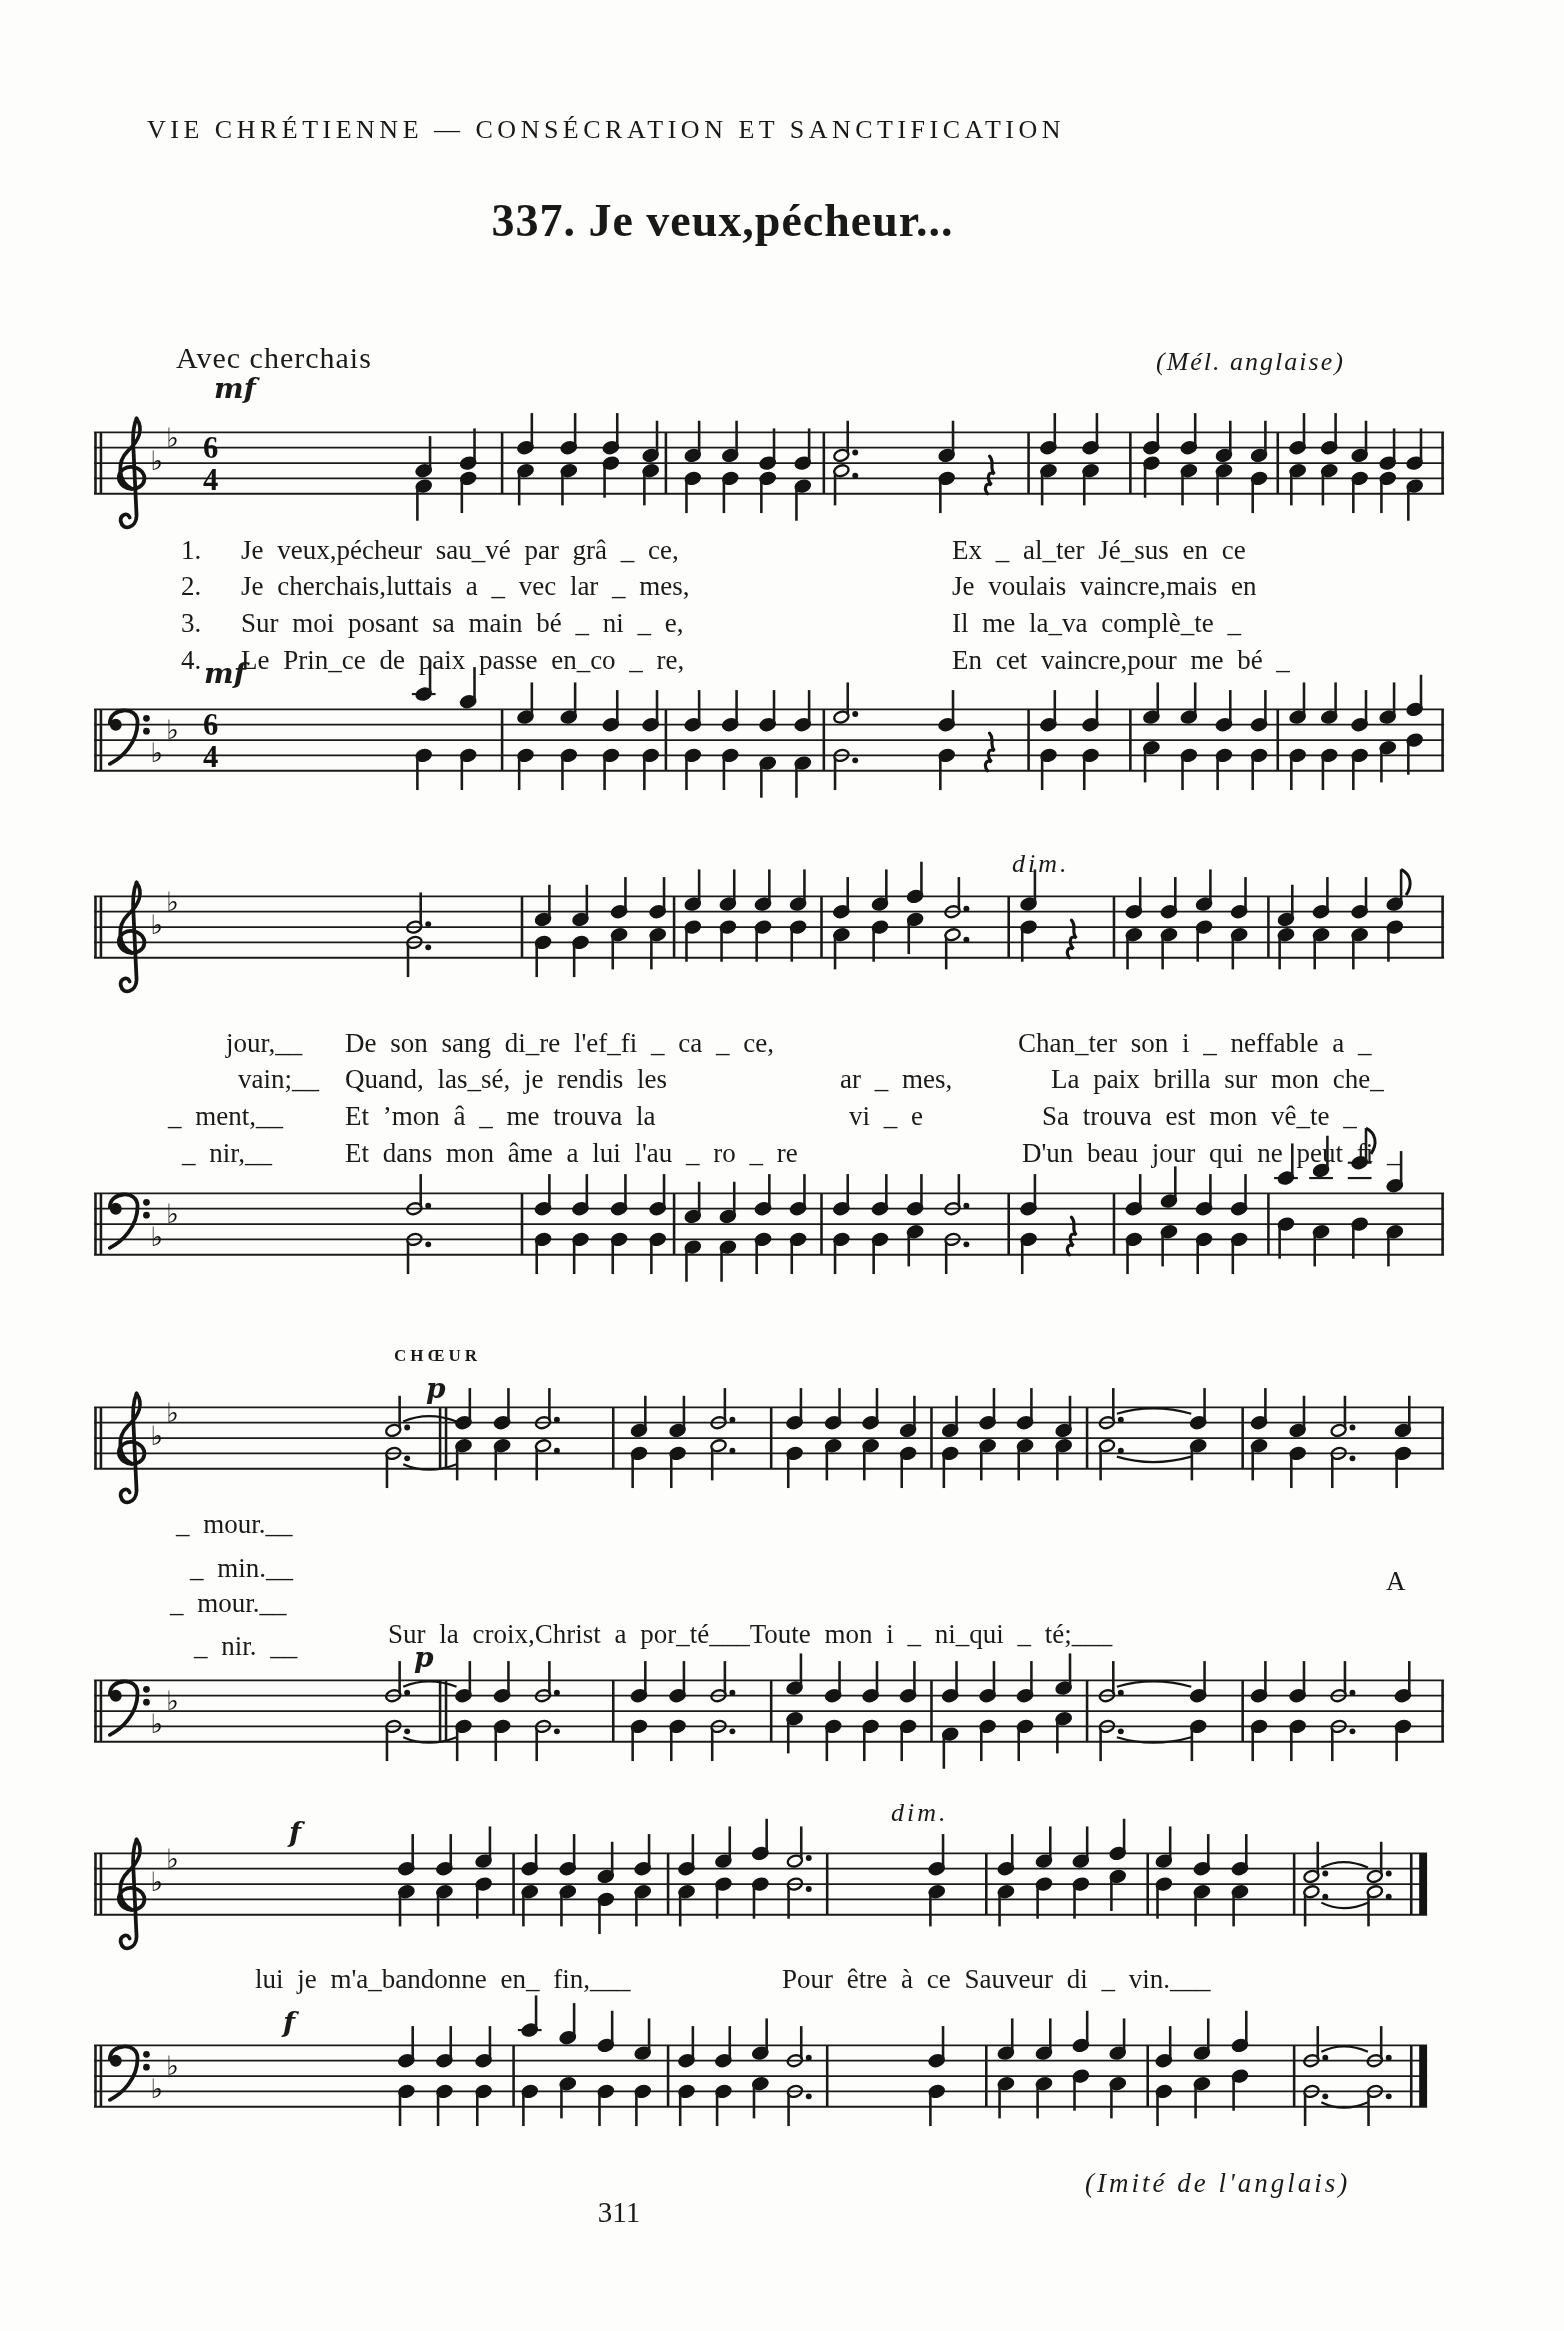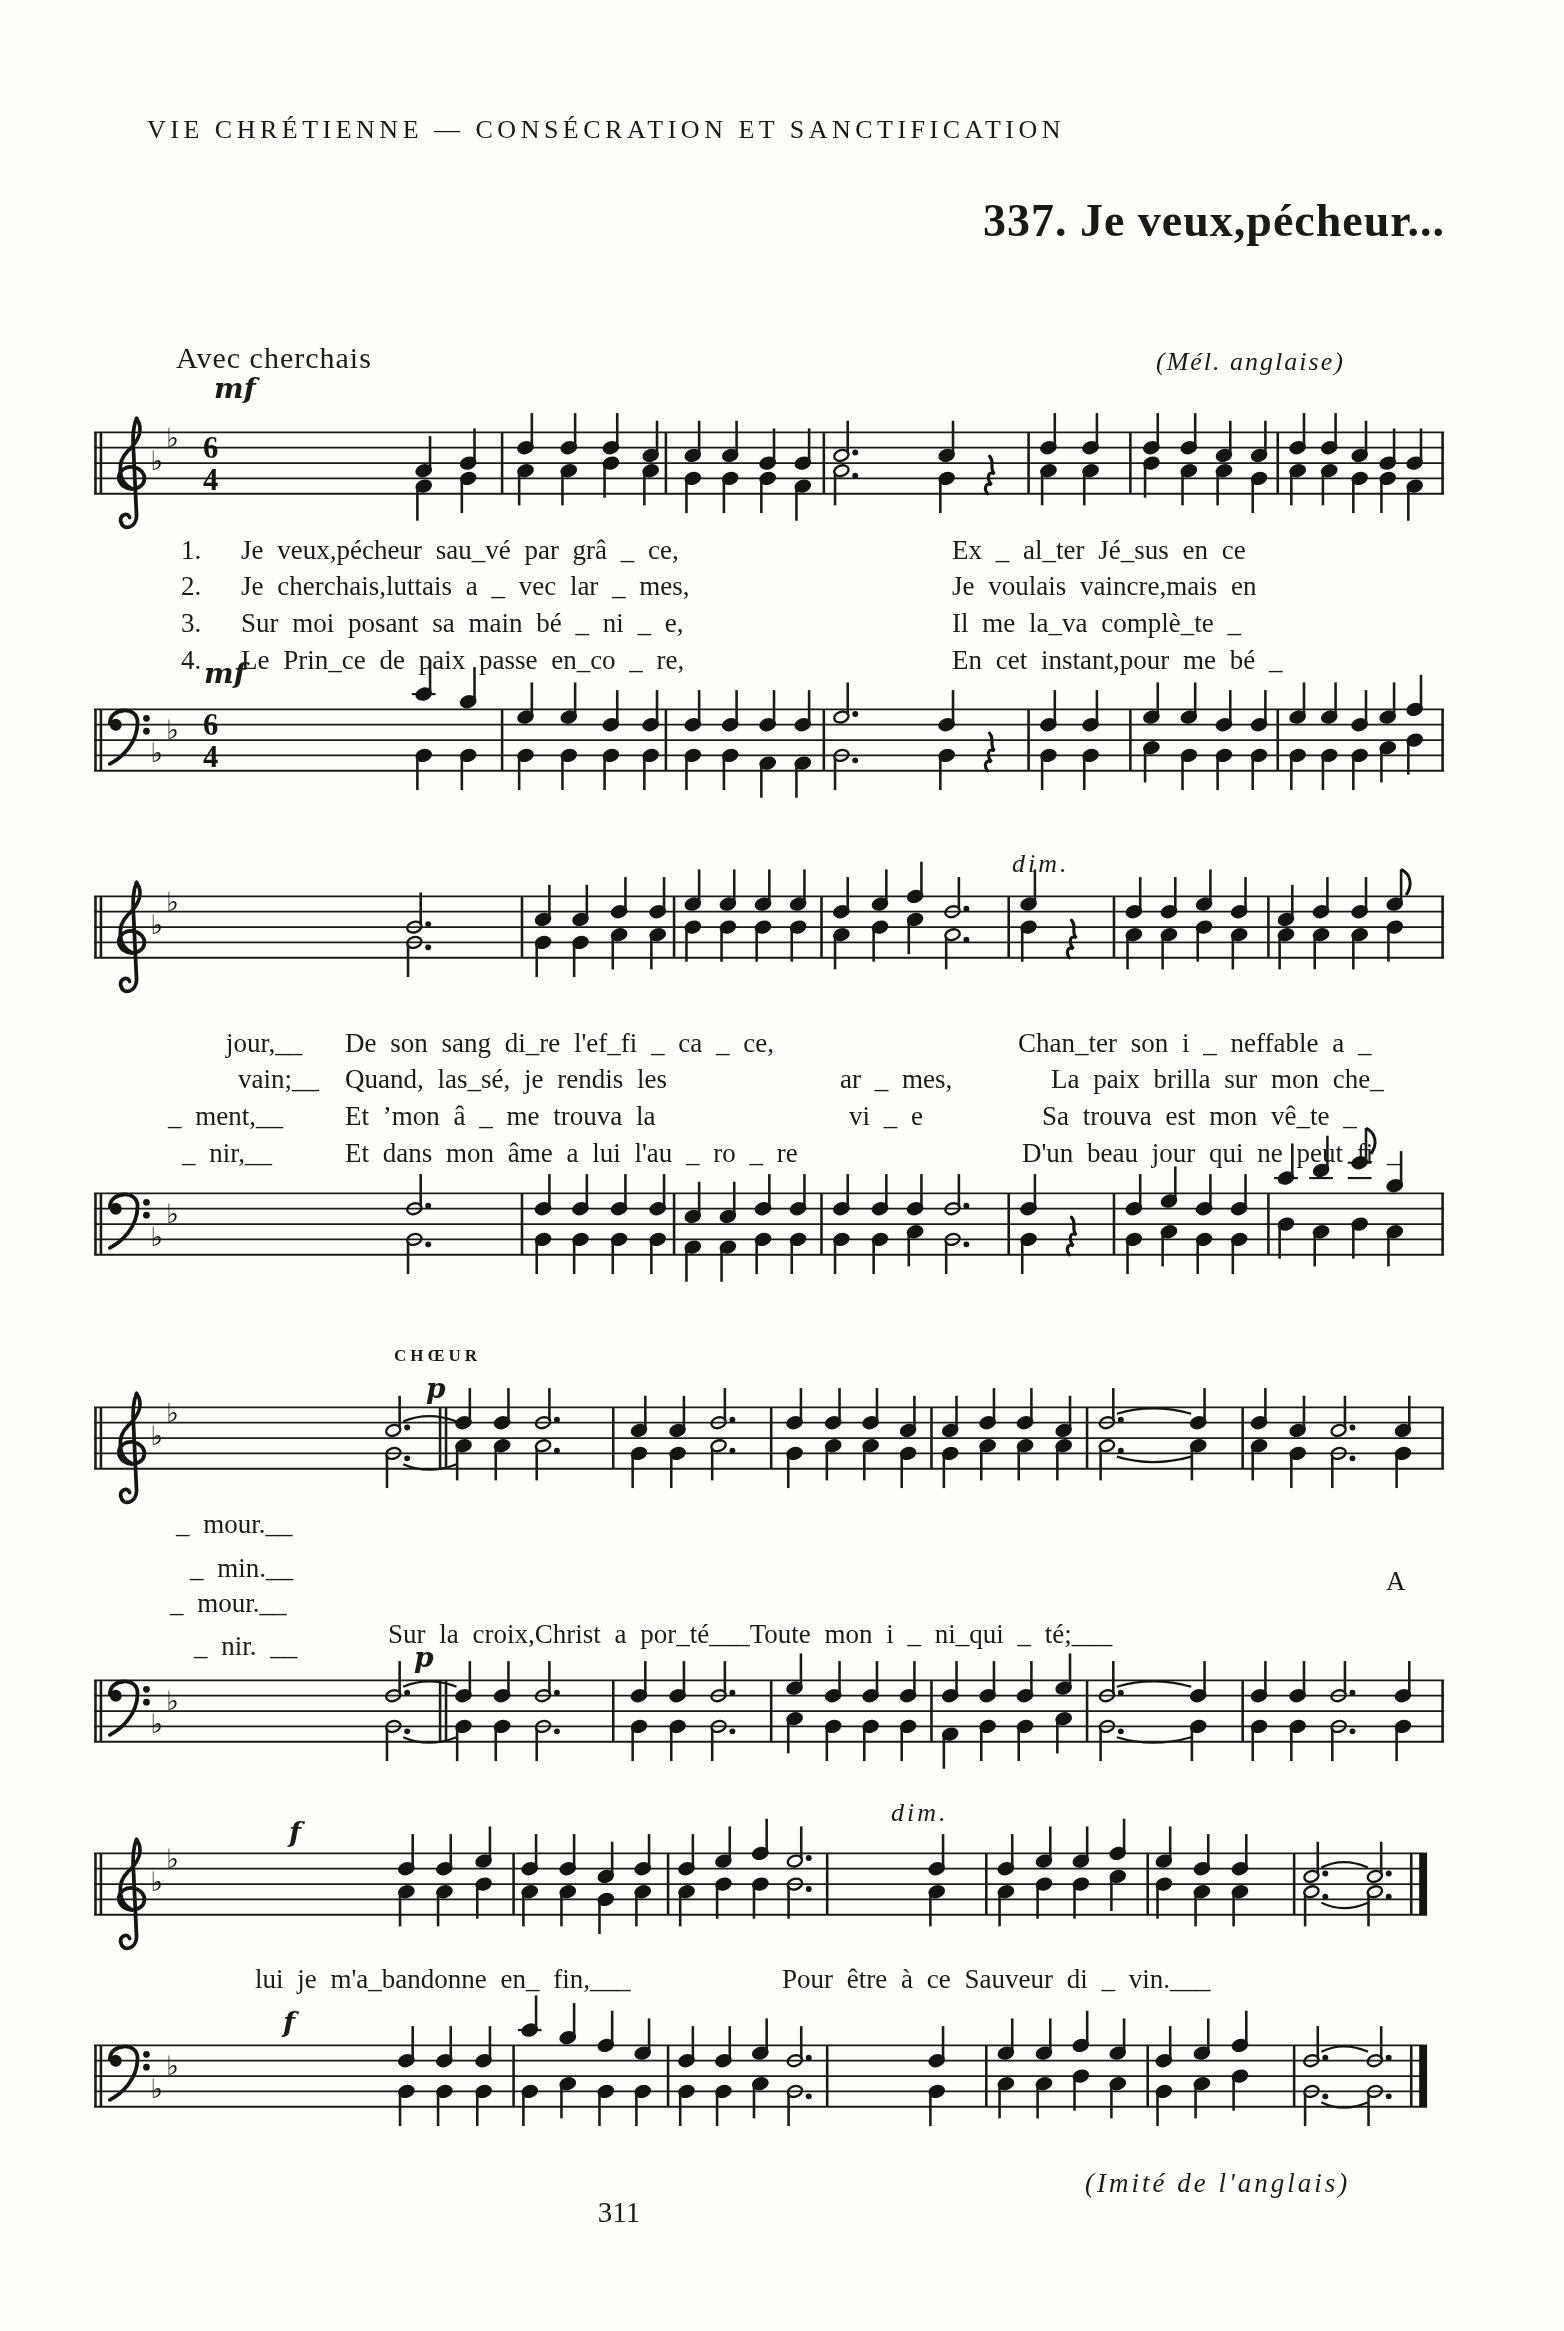--- a/index.html
+++ b/index.html
@@ -9,21 +9,21 @@
   .tempo{font-size:30px;letter-spacing:1px;}
   .ital{font-style:italic;font-size:26px;letter-spacing:2px;}
   .attrib{font-style:italic;font-size:27px;letter-spacing:3px;}
   .dyn{font-family:"DejaVu Serif",serif;font-style:italic;font-weight:bold;font-size:28px;}
   .dim{font-style:italic;font-size:26px;letter-spacing:3px;}
   .tag{font-weight:bold;font-size:17px;letter-spacing:4px;}
   .num{font-size:27px;}
   .verse{font-size:27px;word-spacing:7px;}
   .header{position:absolute;left:147px;top:115px;font-size:26px;letter-spacing:4.5px;
           font-weight:500;}
-  .title{position:absolute;left:0;top:194px;width:1445px;text-align:right;
+  .title{position:absolute;left:0;top:194px;width:1445px;text-align:center;
          font-size:46px;font-weight:bold;letter-spacing:1px;}
   .pagenum{position:absolute;left:0;top:2196px;width:1238px;text-align:center;font-size:29px;}
   svg.stf{position:absolute;overflow:visible;}
   .stf line{stroke:#1a1a1a;stroke-width:1.8;}
   .stf line.bar{stroke-width:2.6;}
   .stf line.stem{stroke-width:2.6;}
   .stf line.led{stroke-width:2.2;}
   .stf .ck{fill:none;stroke:#141414;stroke-width:3.8;stroke-linecap:round;}
   .stf .fill{fill:#141414;stroke:none;}
   .stf .nh{stroke:#141414;stroke-width:2.4;}
@@ -47,21 +47,21 @@
     <div class="lb verse" style="left: 241px; top: 535px;">Je  veux,pécheur sau_vé  par  grâ _ ce,</div>
     <div class="lb verse" style="left: 952px; top: 535px;">Ex _ al_ter Jé_sus en  ce</div>
     <div class="lb num" style="left: 181px; top: 571px;">2.</div>
     <div class="lb verse" style="left: 241px; top: 571px;">Je  cherchais,luttais  a _ vec  lar _ mes,</div>
     <div class="lb verse" style="left: 952px; top: 571px;">Je  voulais vaincre,mais en</div>
     <div class="lb num" style="left: 181px; top: 608px;">3.</div>
     <div class="lb verse" style="left: 241px; top: 608px;">Sur  moi  posant   sa main bé _ ni  _  e,</div>
     <div class="lb verse" style="left: 952px; top: 608px;">Il    me  la_va  complè_te _</div>
     <div class="lb num" style="left: 181px; top: 645px;">4.</div>
     <div class="lb verse" style="left: 241px; top: 645px;">Le  Prin_ce  de  paix passe en_co  _  re,</div>
-    <div class="lb verse" style="left: 952px; top: 645px;">En   cet instant,pour me bé _</div>
+    <div class="lb verse" style="left: 952px; top: 645px;">En   cet vaincre,pour me bé _</div>
     <div class="lb dyn" style="left: 204px; top: 657px;">mf</div>
     <div class="lb dim" style="left: 1012px; top: 849px;">dim.</div>
     <div class="lb verse" style="left: 226px; top: 1028px;">jour,__</div>
     <div class="lb verse" style="left: 345px; top: 1028px;">De  son sang  di_re l'ef_fi  _  ca _  ce,</div>
     <div class="lb verse" style="left: 1018px; top: 1028px;">Chan_ter son  i  _ neffable  a _</div>
     <div class="lb verse" style="left: 238px; top: 1064px;">vain;__</div>
     <div class="lb verse" style="left: 345px; top: 1064px;">Quand,  las_sé,  je  rendis  les</div>
     <div class="lb verse" style="left: 840px; top: 1064px;">ar _ mes,</div>
     <div class="lb verse" style="left: 1051px; top: 1064px;">La  paix brilla  sur mon che_</div>
     <div class="lb verse" style="left: 168px; top: 1101px;">_ ment,__</div>

